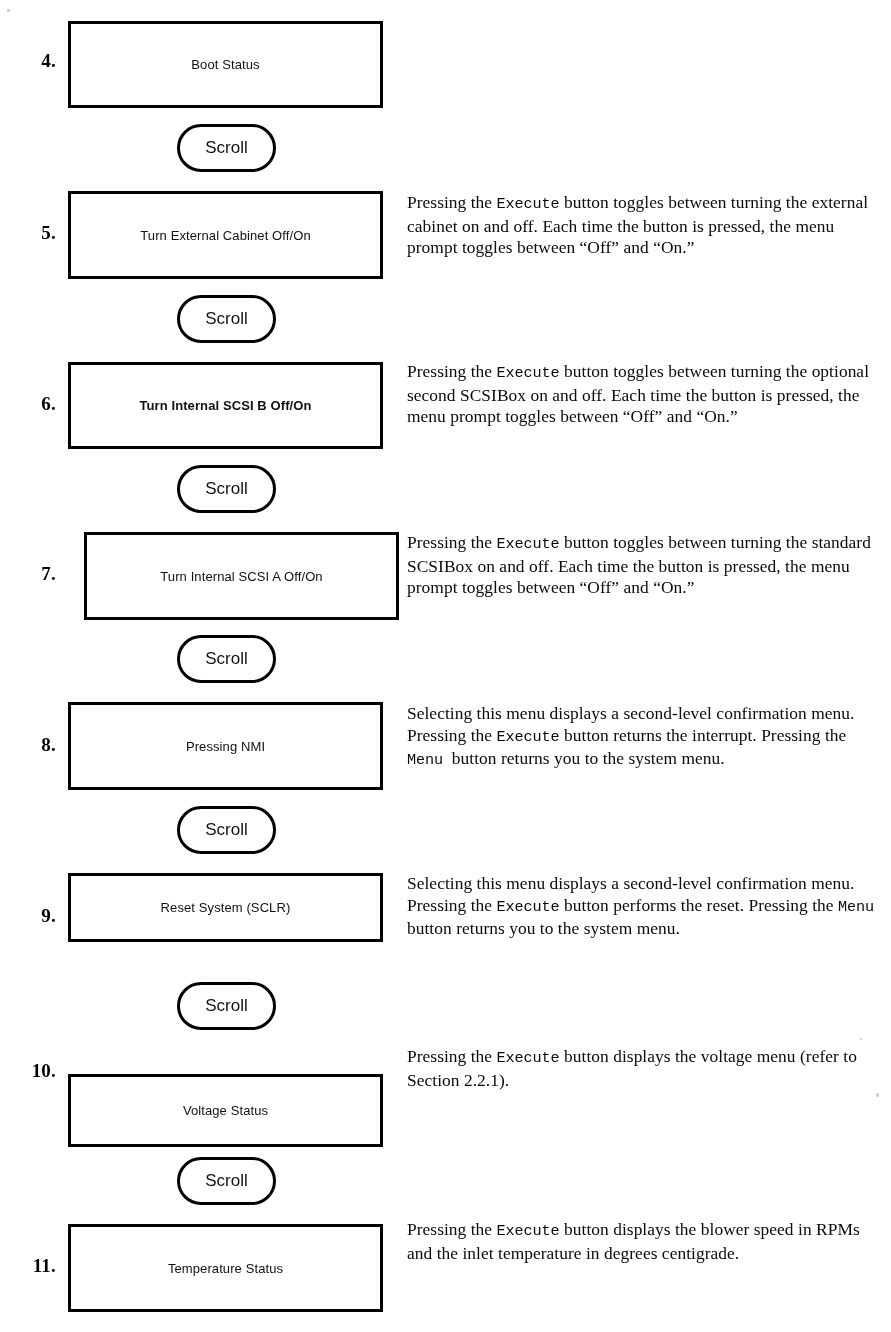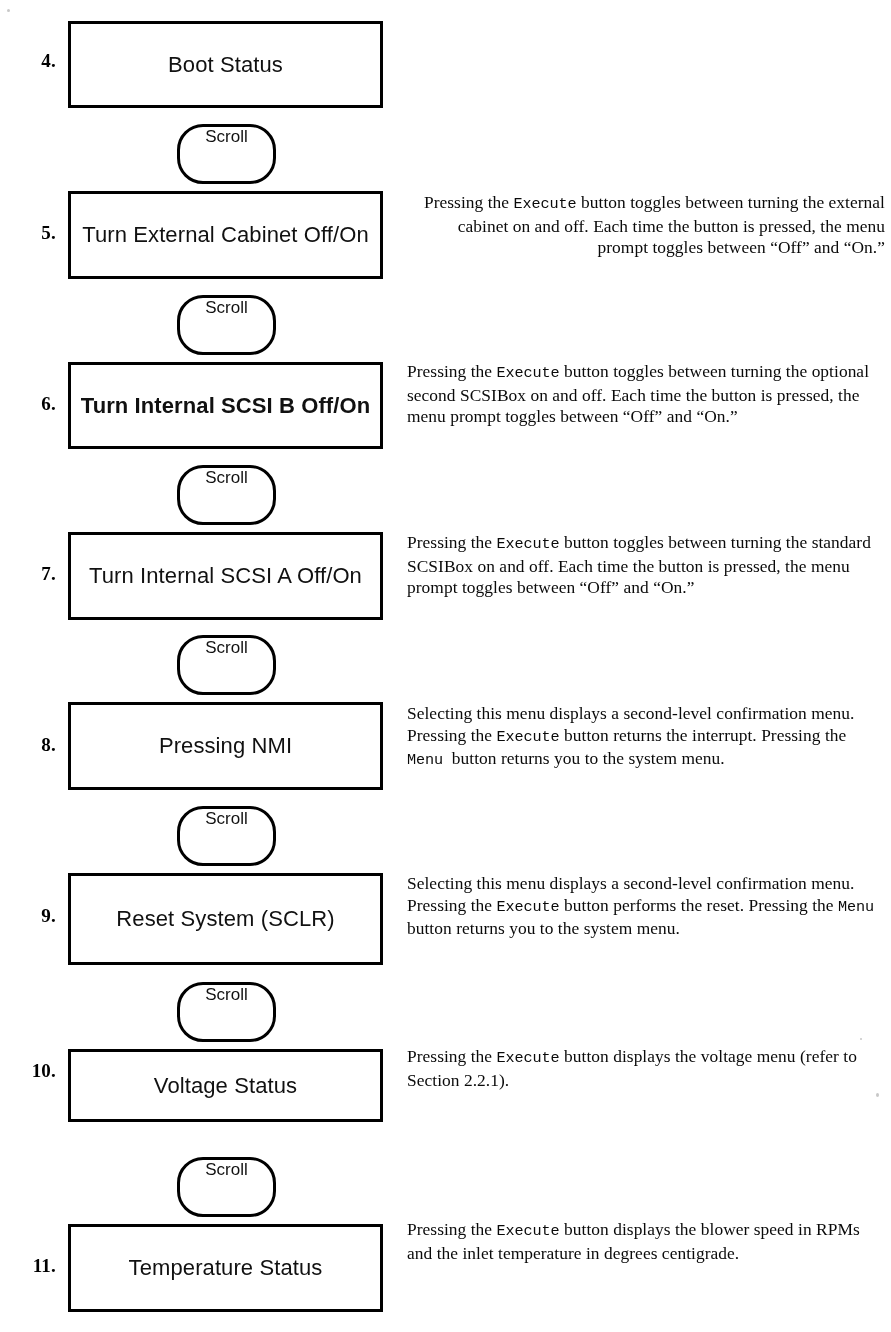--- a/index.html
+++ b/index.html
@@ -48,37 +48,37 @@
     width: 315px;
     border: 3px solid #000;
     background: #fff;
     box-sizing: border-box;
     display: flex;
     align-items: center;
     justify-content: center;
   }
   .menubox .label {
     font-family: "Liberation Sans", sans-serif;
-    font-size: 22px;
+    font-size: 13px;
     letter-spacing: .1px;
     color: #111;
     white-space: nowrap;
   }
 
   .scroll-pill {
     position: absolute;
     left: 177px;
     width: 99px;
-    height: 60px;
+    height: 48px;
     border: 3.5px solid #000;
     border-radius: 26px;
     background: #fff;
     box-sizing: border-box;
     display: flex;
-    align-items: flex-start;
+    align-items: center;
     justify-content: center;
   }
   .scroll-pill .label {
     font-family: "Liberation Sans", sans-serif;
     font-size: 17px;
     color: #111;
   }
 
   .desc {
     position: absolute;
@@ -113,55 +113,55 @@
       <div class="scroll-pill" style="top: 124px;">
         <span class="label">Scroll</span>
       </div>
       <div class="num" style="top: 222px;">5.</div>
       <div class="menubox" style="top: 191px; height: 88px;">
         <span class="label">Turn External Cabinet Off/On</span>
       </div>
       <div class="scroll-pill" style="top: 295px;">
         <span class="label">Scroll</span>
       </div>
-      <div class="desc" style="top: 192px; text-align: right;"><span>Pressing the </span><span class="mono">Execute</span><span> button toggles between turning the external cabinet on and off. Each time the button is pressed, the menu prompt toggles between “Off” and “On.”</span></div>
+      <div class="desc" style="top: 192px;"><span>Pressing the </span><span class="mono">Execute</span><span> button toggles between turning the external cabinet on and off. Each time the button is pressed, the menu prompt toggles between “Off” and “On.”</span></div>
       <div class="num" style="top: 393px;">6.</div>
       <div class="menubox" style="top: 362px; height: 87px; font-weight: bold;">
         <span class="label">Turn Internal SCSI B Off/On</span>
       </div>
       <div class="scroll-pill" style="top: 465px;">
         <span class="label">Scroll</span>
       </div>
       <div class="desc" style="top: 361px;"><span>Pressing the </span><span class="mono">Execute</span><span> button toggles between turning the optional second SCSIBox on and off. Each time the button is pressed, the menu prompt toggles between “Off” and “On.”</span></div>
       <div class="num" style="top: 563px;">7.</div>
-      <div class="menubox" style="top: 532px; height: 88px;">
+      <div class="menubox" style="top: 532px; height: 88px; margin-left: 16px;">
         <span class="label">Turn Internal SCSI A Off/On</span>
       </div>
       <div class="scroll-pill" style="top: 635px;">
         <span class="label">Scroll</span>
       </div>
       <div class="desc" style="top: 532px;"><span>Pressing the </span><span class="mono">Execute</span><span> button toggles between turning the standard SCSIBox on and off. Each time the button is pressed, the menu prompt toggles between “Off” and “On.”</span></div>
       <div class="num" style="top: 734px;">8.</div>
       <div class="menubox" style="top: 702px; height: 88px;">
         <span class="label">Pressing NMI</span>
       </div>
       <div class="scroll-pill" style="top: 806px;">
         <span class="label">Scroll</span>
       </div>
       <div class="desc" style="top: 703px;"><span>Selecting this menu displays a second-level confirmation menu. Pressing the </span><span class="mono">Execute</span><span> button returns the interrupt. Pressing the </span><span class="mono">Menu</span><span>&nbsp; button returns you to the system menu.</span></div>
       <div class="num" style="top: 905px;">9.</div>
-      <div class="menubox" style="top: 873px; height: 92px;">
+      <div class="menubox" style="top: 873px; height: 69px;">
         <span class="label">Reset System (SCLR)</span>
       </div>
       <div class="scroll-pill" style="top: 982px;">
         <span class="label">Scroll</span>
       </div>
       <div class="desc" style="top: 873px;"><span>Selecting this menu displays a second-level confirmation menu. Pressing the </span><span class="mono">Execute</span><span> button performs the reset. Pressing the </span><span class="mono">Menu</span><span>&nbsp; button returns you to the system menu.</span></div>
       <div class="num" style="top: 1060px;">10.</div>
-      <div class="menubox" style="top: 1049px; height: 73px;">
+      <div class="menubox" style="top: 1074px; height: 73px;">
         <span class="label">Voltage Status</span>
       </div>
       <div class="scroll-pill" style="top: 1157px;">
         <span class="label">Scroll</span>
       </div>
       <div class="desc" style="top: 1046px;"><span>Pressing the </span><span class="mono">Execute</span><span> button displays the voltage menu (refer to Section 2.2.1).</span></div>
       <div class="num" style="top: 1255px;">11.</div>
       <div class="menubox" style="top: 1224px; height: 88px;">
         <span class="label">Temperature Status</span>
       </div>

